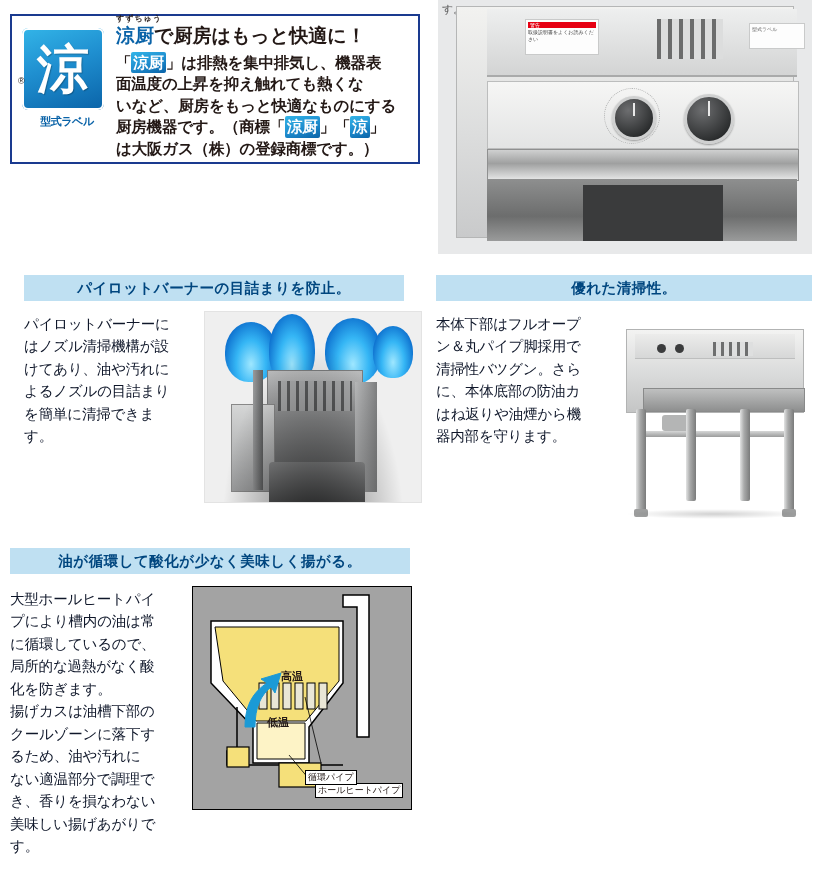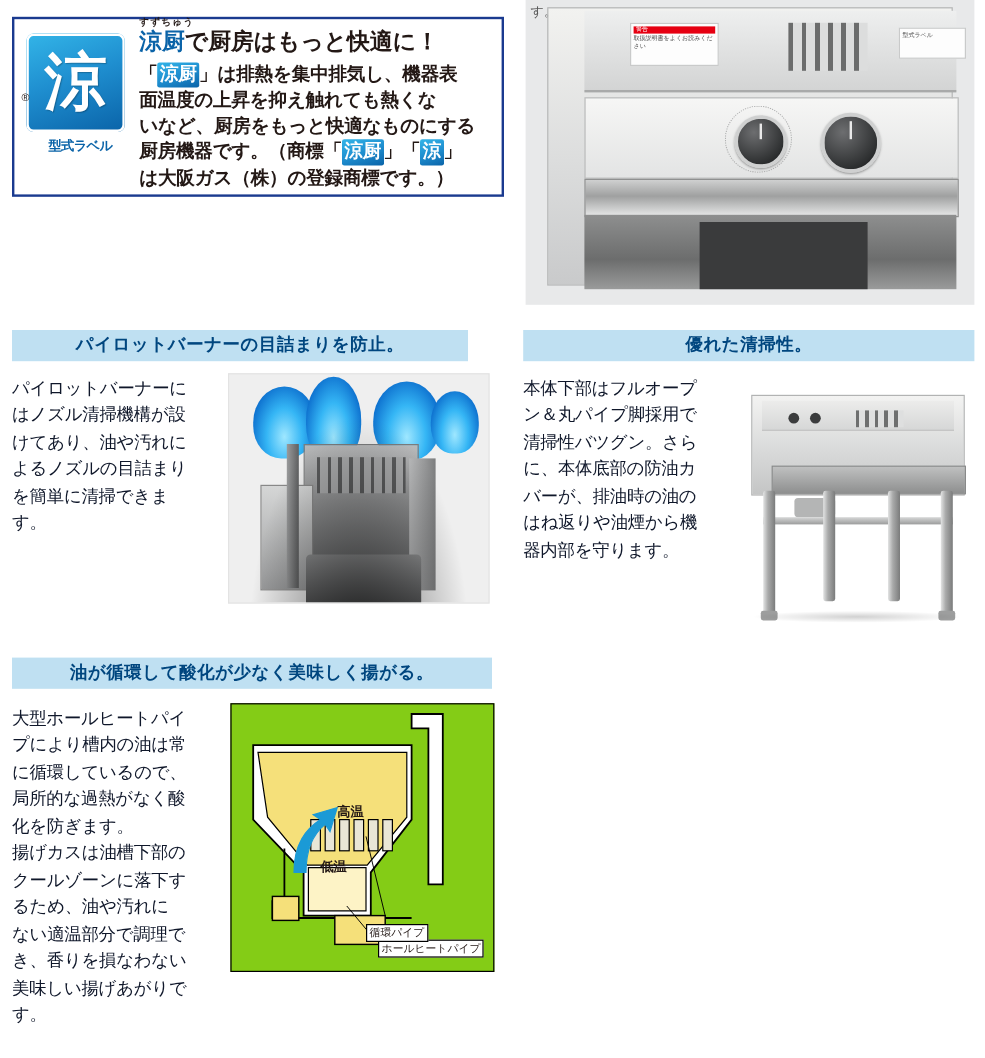--- a/index.html
+++ b/index.html
@@ -271,21 +271,21 @@
     font-size: 14.5px;
     text-align: center;
     line-height: 26px;
     height: 26px;
     letter-spacing: 0.5px;
   }
 
   
   #panel-pilot {
     position: absolute;
-    left: 10px;
+    left: 24px;
     top: 275px;
     width: 380px;
   }
   #pilot-text {
     position: absolute;
     left: 0px;
     top: 38px;
     width: 172px;
     font-size: 14.5px;
     line-height: 1.55;
@@ -497,21 +497,21 @@
     font-size: 14.5px;
     line-height: 1.55;
     letter-spacing: -0.2px;
   }
   #oil-diagram {
     position: absolute;
     left: 182px;
     top: 38px;
     width: 218px;
     height: 222px;
-    background: #84cc16;
+    background: #a3a3a3;
     border: 1px solid #000000;
     overflow: hidden;
   }
   .od-hotlabel, .od-coldlabel {
     position: absolute;
     font-size: 11px;
     font-weight: bold;
     color: #231815;
   }
   .od-hotlabel { left: 88px; top: 82px; }
@@ -611,21 +611,20 @@
 </div>
 
 <div id="panel-clean">
   <div class="sec-head">優れた清掃性。</div>
 
   <div id="clean-text" class="panel-text-block">
     <div>本体下部はフルオープ</div>
     <div>ン＆丸パイプ脚採用で</div>
     <div>清掃性バツグン。さら</div>
     <div>に、本体底部の防油カ</div>
-    <div>バーが、排油時の油の</div>
     <div>はね返りや油煙から機</div>
     <div>器内部を守ります。</div>
   </div>
 
   <div id="clean-photo">
     <div class="c-body">
       <div class="c-panel-top">
         <div class="c-vents"></div>
         <div class="c-knob a"></div>
         <div class="c-knob b"></div>

